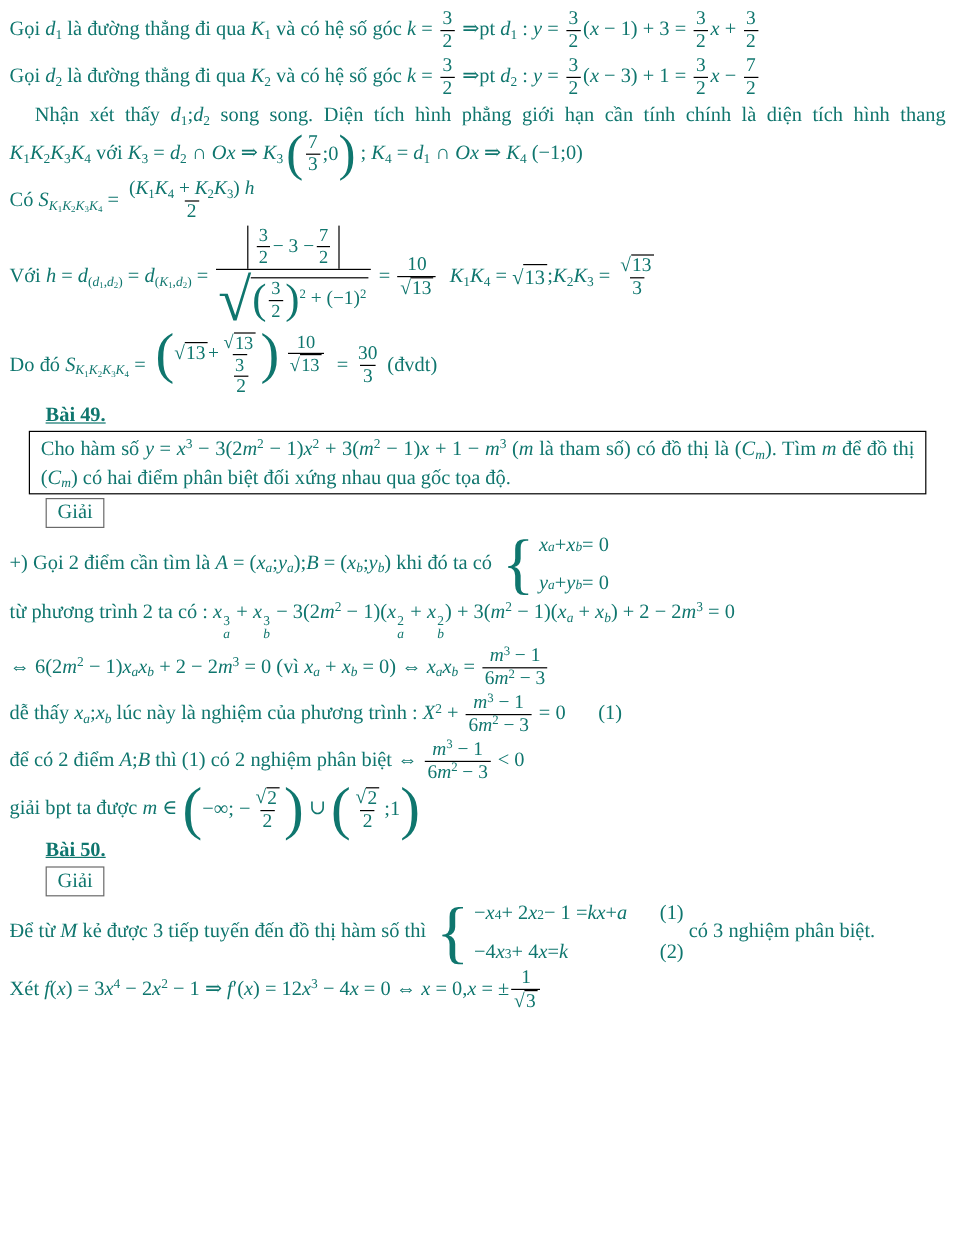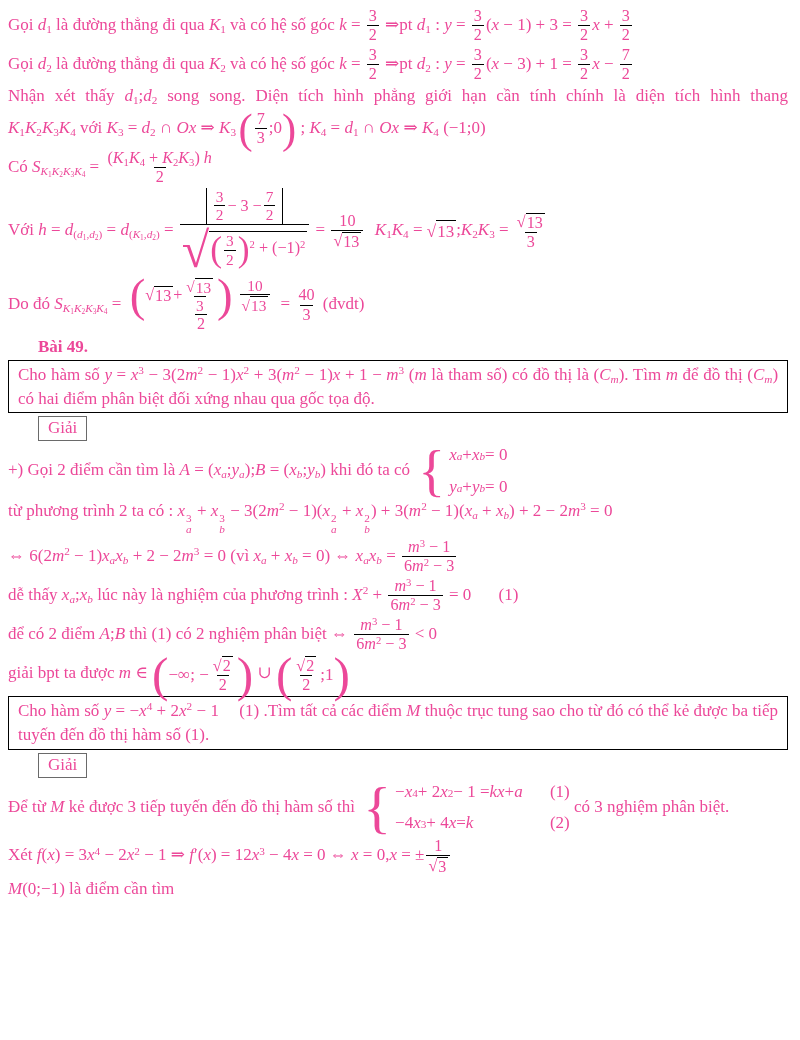--- a/index.html
+++ b/index.html
@@ -1,29 +1,29 @@
 <!DOCTYPE html>
 <html><head>
 <meta charset="utf-8">
 <style>
   html,body{margin:0;padding:0;background:#ffffff;}
   .page{
     width:800px;height:1040px;box-sizing:border-box;overflow:hidden;
-    background:#ffffff;color:#ec4899;
+    background:#ffffff;color:#0f766e;
     font-family:"Liberation Serif", "DejaVu Serif", serif;
     font-size:17px;
     padding:5px 12px 2px 8px;
   }
   .line{margin:2px 0;line-height:1.32;}
   .math{white-space:nowrap;}
   .wrap{white-space:normal;}
-  .jtext{text-align:justify;}
+  .jtext{text-align:justify;margin-left:21px;}
   .jlast{text-align:justify;text-align-last:justify;}
-  .heading{font-weight:bold;margin:3px 0 1px 30px;white-space:nowrap;}
-  .pbox{border:1.5px solid #000;padding:2px 9px;margin:1px 0;text-align:justify;line-height:1.4;}
+  .heading{font-weight:bold;text-decoration:underline;margin:3px 0 1px 30px;white-space:nowrap;}
+  .pbox{border:1.5px solid #000;padding:2px 9px;margin:1px 16px;text-align:justify;line-height:1.4;}
   .lblwrap{margin:3px 0 3px 30px;}
   .lblbox{display:inline-block;border:1.5px solid #6a6a6a;padding:1px 9px 2px 9px;font-weight:normal;}
   .it{font-style:italic;}
   sub.sb{font-size:0.66em;line-height:0;vertical-align:-0.28em;}
   sup.sp{font-size:0.66em;line-height:0;vertical-align:0.5em;}
   .ss{display:inline-flex;flex-direction:column;align-items:flex-start;font-size:0.66em;line-height:1.02;vertical-align:-0.5em;margin:0 1px;}
   .ss .up,.ss .dn{display:block;}
   .frac{display:inline-flex;flex-direction:column;align-items:center;vertical-align:middle;margin:0 2px;line-height:1.12;text-align:center;font-size:0.95em;}
   .frac>.fn{display:block;padding:0 2px;}
   .frac>.fd{display:block;border-top:1px solid #000;padding:0 2px;}
@@ -138,21 +138,21 @@
               <span class="pg" style="font-size: 2.9em;">)</span>
             </span><span class="gap" style="width: 0.3em;"></span><span class="frac">
               <span class="fn">10</span>
               <span class="fd"><span class="sqrt">
                   <span class="sgn">√</span>
                   <span class="rad">13</span>
                 </span></span>
             </span></span>
           <span class="fd">2</span>
         </span> = <span class="frac">
-          <span class="fn">40</span>
+          <span class="fn">30</span>
           <span class="fd">3</span>
         </span> (đvdt)</div>
       <div class="line heading">Bài 49.</div>
       <div class="line pbox wrap">Cho hàm số <span class="it">y</span> = <span class="it">x</span><sup class="sp">3</sup> − 3(2<span class="it">m</span><sup class="sp">2</sup> − 1)<span class="it">x</span><sup class="sp">2</sup> + 3(<span class="it">m</span><sup class="sp">2</sup> − 1)<span class="it">x</span> + 1 − <span class="it">m</span><sup class="sp">3</sup> (<span class="it">m</span> là tham số) có đồ thị là (<span class="it">C</span><sub class="sb"><span class="it">m</span></sub>). Tìm <span class="it">m</span> để đồ thị (<span class="it">C</span><sub class="sb"><span class="it">m</span></sub>) có hai điểm phân biệt đối xứng nhau qua gốc tọa độ.</div>
       <div class="lblwrap"><span class="lblbox">Giải</span></div>
       <div class="line math">+) Gọi 2 điểm cần tìm là <span class="it">A</span> = (<span class="it">x</span><sub class="sb"><span class="it">a</span></sub>;<span class="it">y</span><sub class="sb"><span class="it">a</span></sub>);<span class="it">B</span> = (<span class="it">x</span><sub class="sb"><span class="it">b</span></sub>;<span class="it">y</span><sub class="sb"><span class="it">b</span></sub>) khi đó ta có <span class="cases">
           <span class="cbr" style="font-size: 3.3em;">{</span>
           <span class="crows">
             <span class="crow"><span class="it">x</span><sub class="sb"><span class="it">a</span></sub> + <span class="it">x</span><sub class="sb"><span class="it">b</span></sub> = 0</span>
             <span class="crow"><span class="it">y</span><sub class="sb"><span class="it">a</span></sub> + <span class="it">y</span><sub class="sb"><span class="it">b</span></sub> = 0</span>
@@ -197,31 +197,30 @@
           <span class="pg" style="font-size: 2.9em;">(</span>
           <span class="pc"><span class="frac">
               <span class="fn"><span class="sqrt">
                   <span class="sgn">√</span>
                   <span class="rad">2</span>
                 </span></span>
               <span class="fd">2</span>
             </span>;1</span>
           <span class="pg" style="font-size: 2.9em;">)</span>
         </span></div>
-      <div class="line pbox wrap">Cho hàm số <span class="it">y</span> = −<span class="it">x</span><sup class="sp">4</sup> + 2<span class="it">x</span><sup class="sp">2</sup> − 1<span class="gap" style="width: 1.2em;"></span>(1) .Tìm tất cả các điểm <span class="it">M</span> thuộc trục tung sao cho từ đó có thể kẻ được ba tiếp tuyến đến đồ thị hàm số (1).</div>
+      <div class="line heading">Bài 50.</div>
       <div class="lblwrap"><span class="lblbox">Giải</span></div>
       <div class="line math">Để từ <span class="it">M</span> kẻ được 3 tiếp tuyến đến đồ thị hàm số thì <span class="cases">
           <span class="cbr" style="font-size: 3.4em;">{</span>
           <span class="crows">
             <span class="crow">−<span class="it">x</span><sup class="sp">4</sup> + 2<span class="it">x</span><sup class="sp">2</sup> − 1 = <span class="it">kx</span> + <span class="it">a</span><span class="gfill"></span>(1)</span>
             <span class="crow">−4<span class="it">x</span><sup class="sp">3</sup> + 4<span class="it">x</span> = <span class="it">k</span><span class="gfill"></span>(2)</span>
           </span>
         </span> có 3 nghiệm phân biệt.</div>
       <div class="line math">Xét <span class="it">f</span>(<span class="it">x</span>) = 3<span class="it">x</span><sup class="sp">4</sup> − 2<span class="it">x</span><sup class="sp">2</sup> − 1 ⇒ <span class="it">f</span>′(<span class="it">x</span>) = 12<span class="it">x</span><sup class="sp">3</sup> − 4<span class="it">x</span> = 0 ⇔ <span class="it">x</span> = 0,<span class="it">x</span> = ±<span class="frac">
           <span class="fn">1</span>
           <span class="fd"><span class="sqrt">
               <span class="sgn">√</span>
               <span class="rad">3</span>
             </span></span>
         </span></div>
-      <div class="line math"><span class="it">M</span>(0;−1) là điểm cần tìm</div>
     </div>
 </div>
 
 </body></html>

